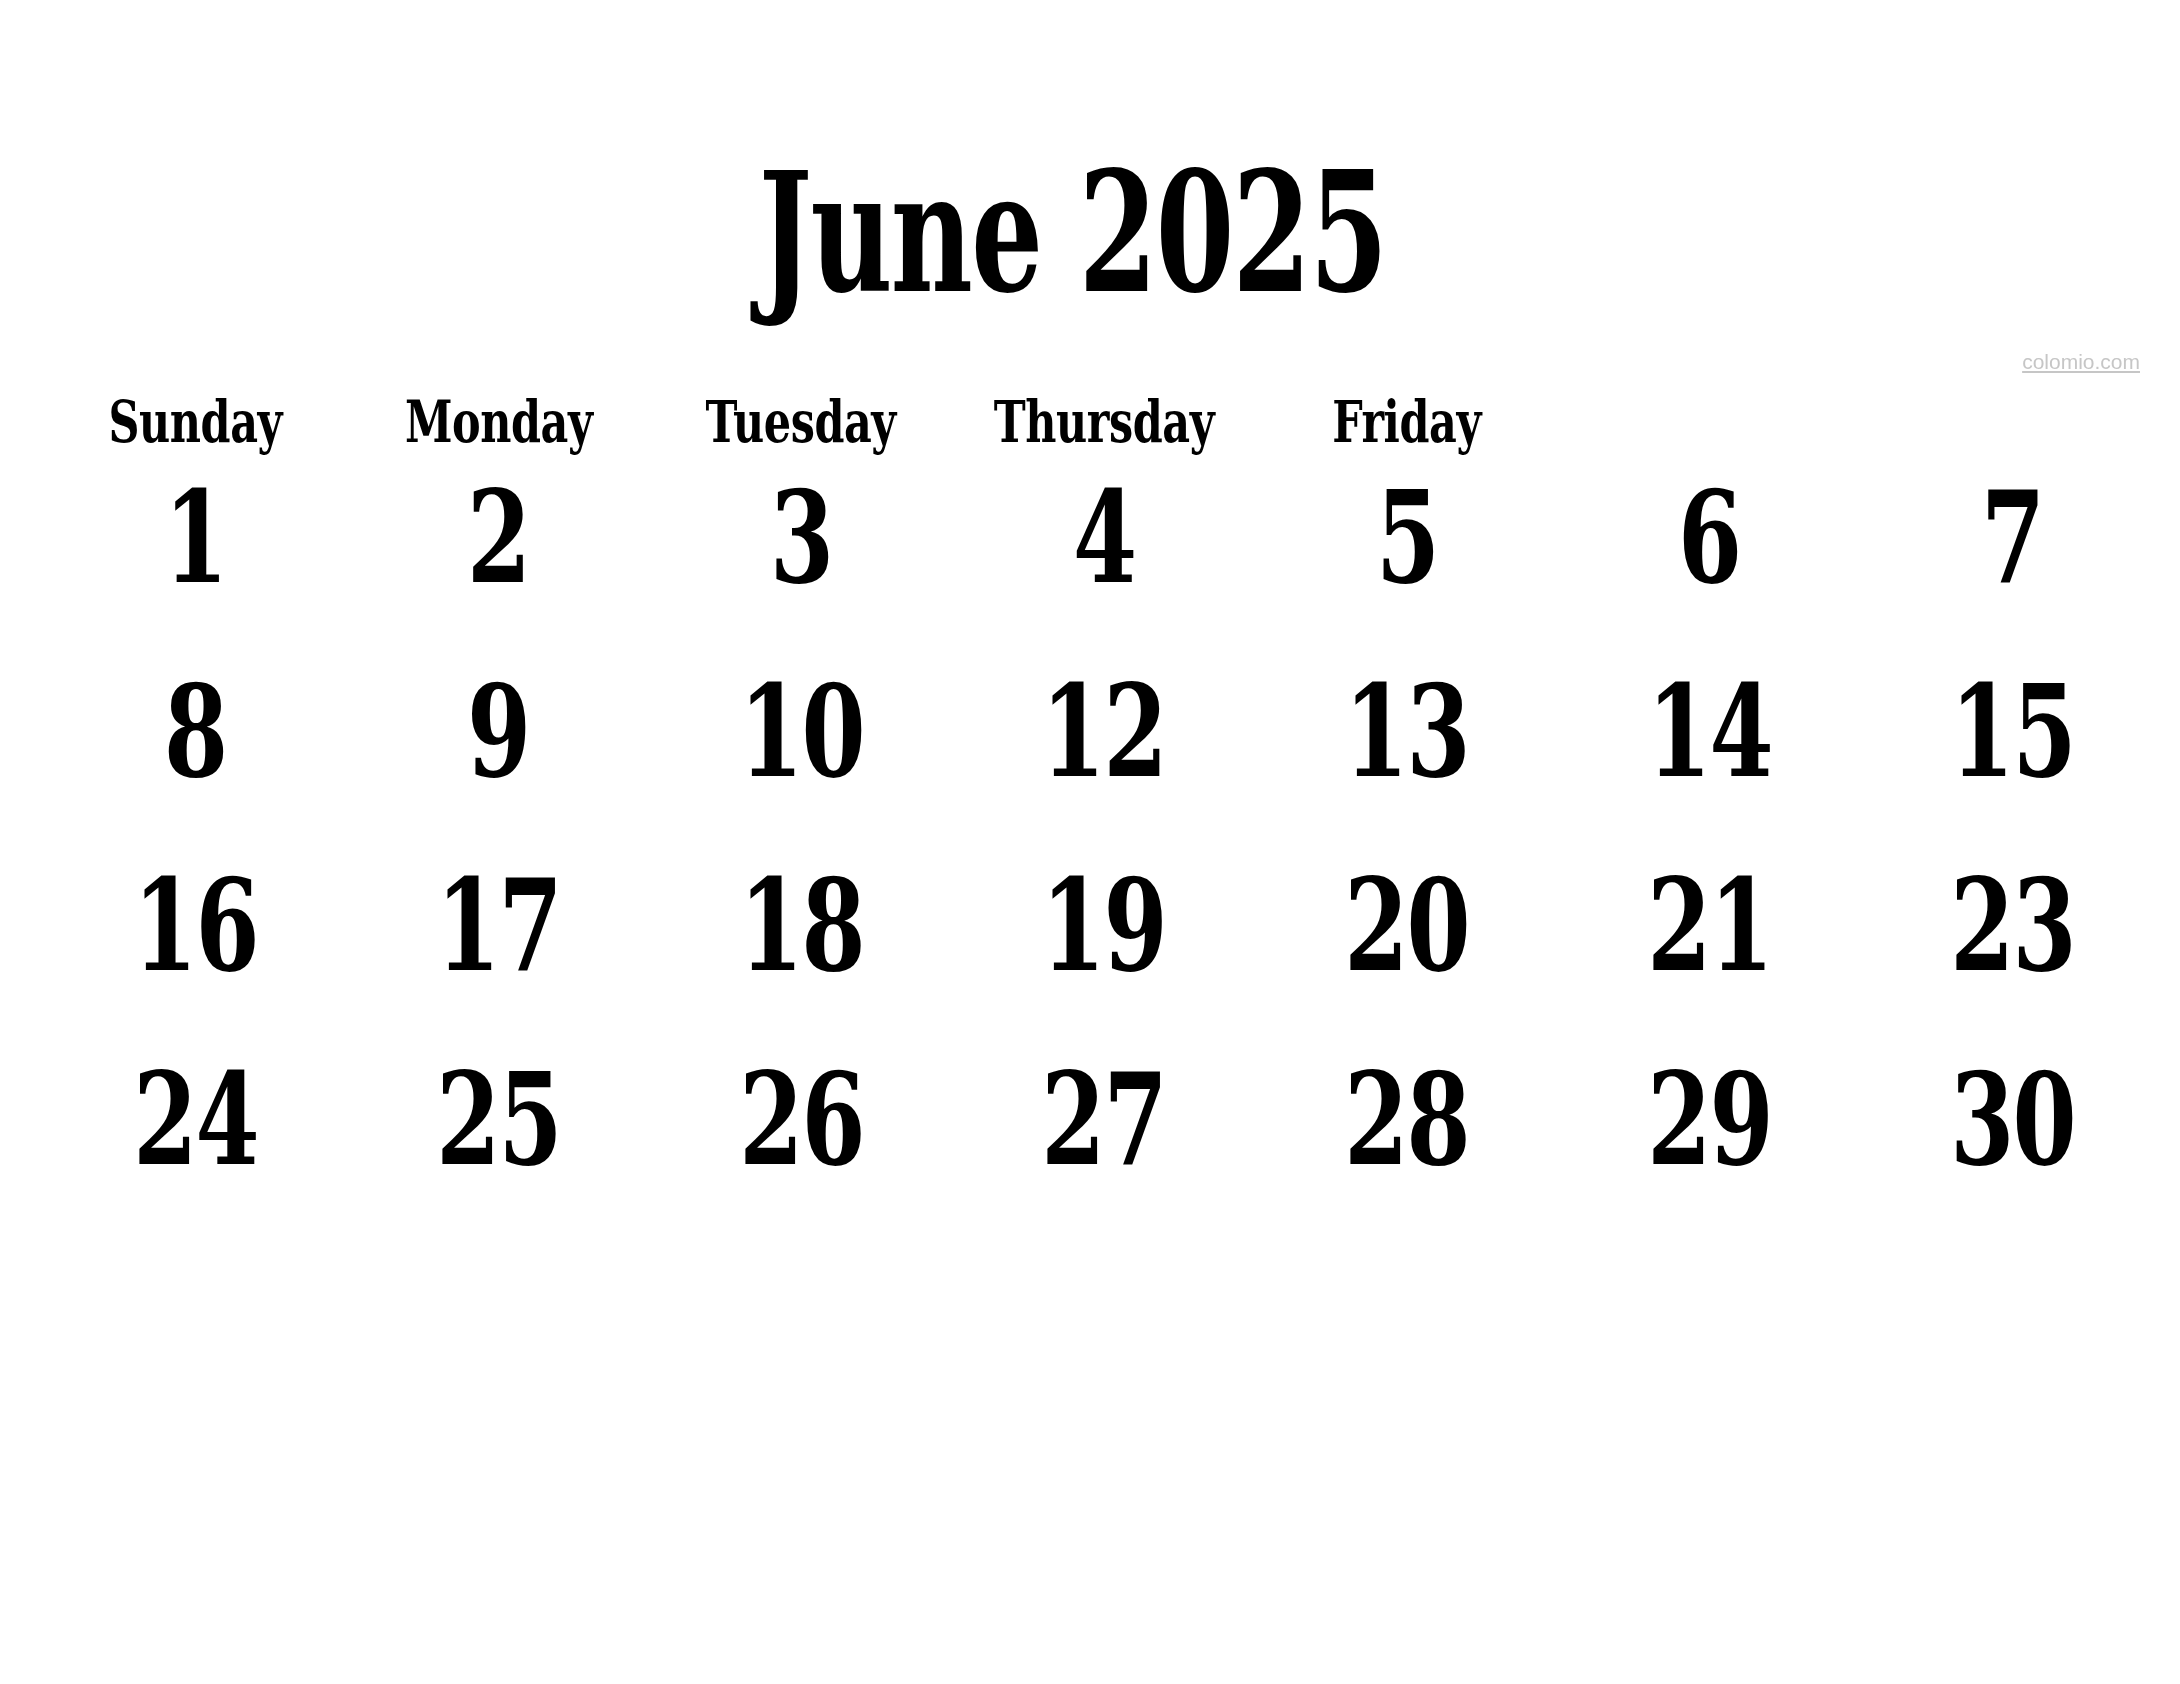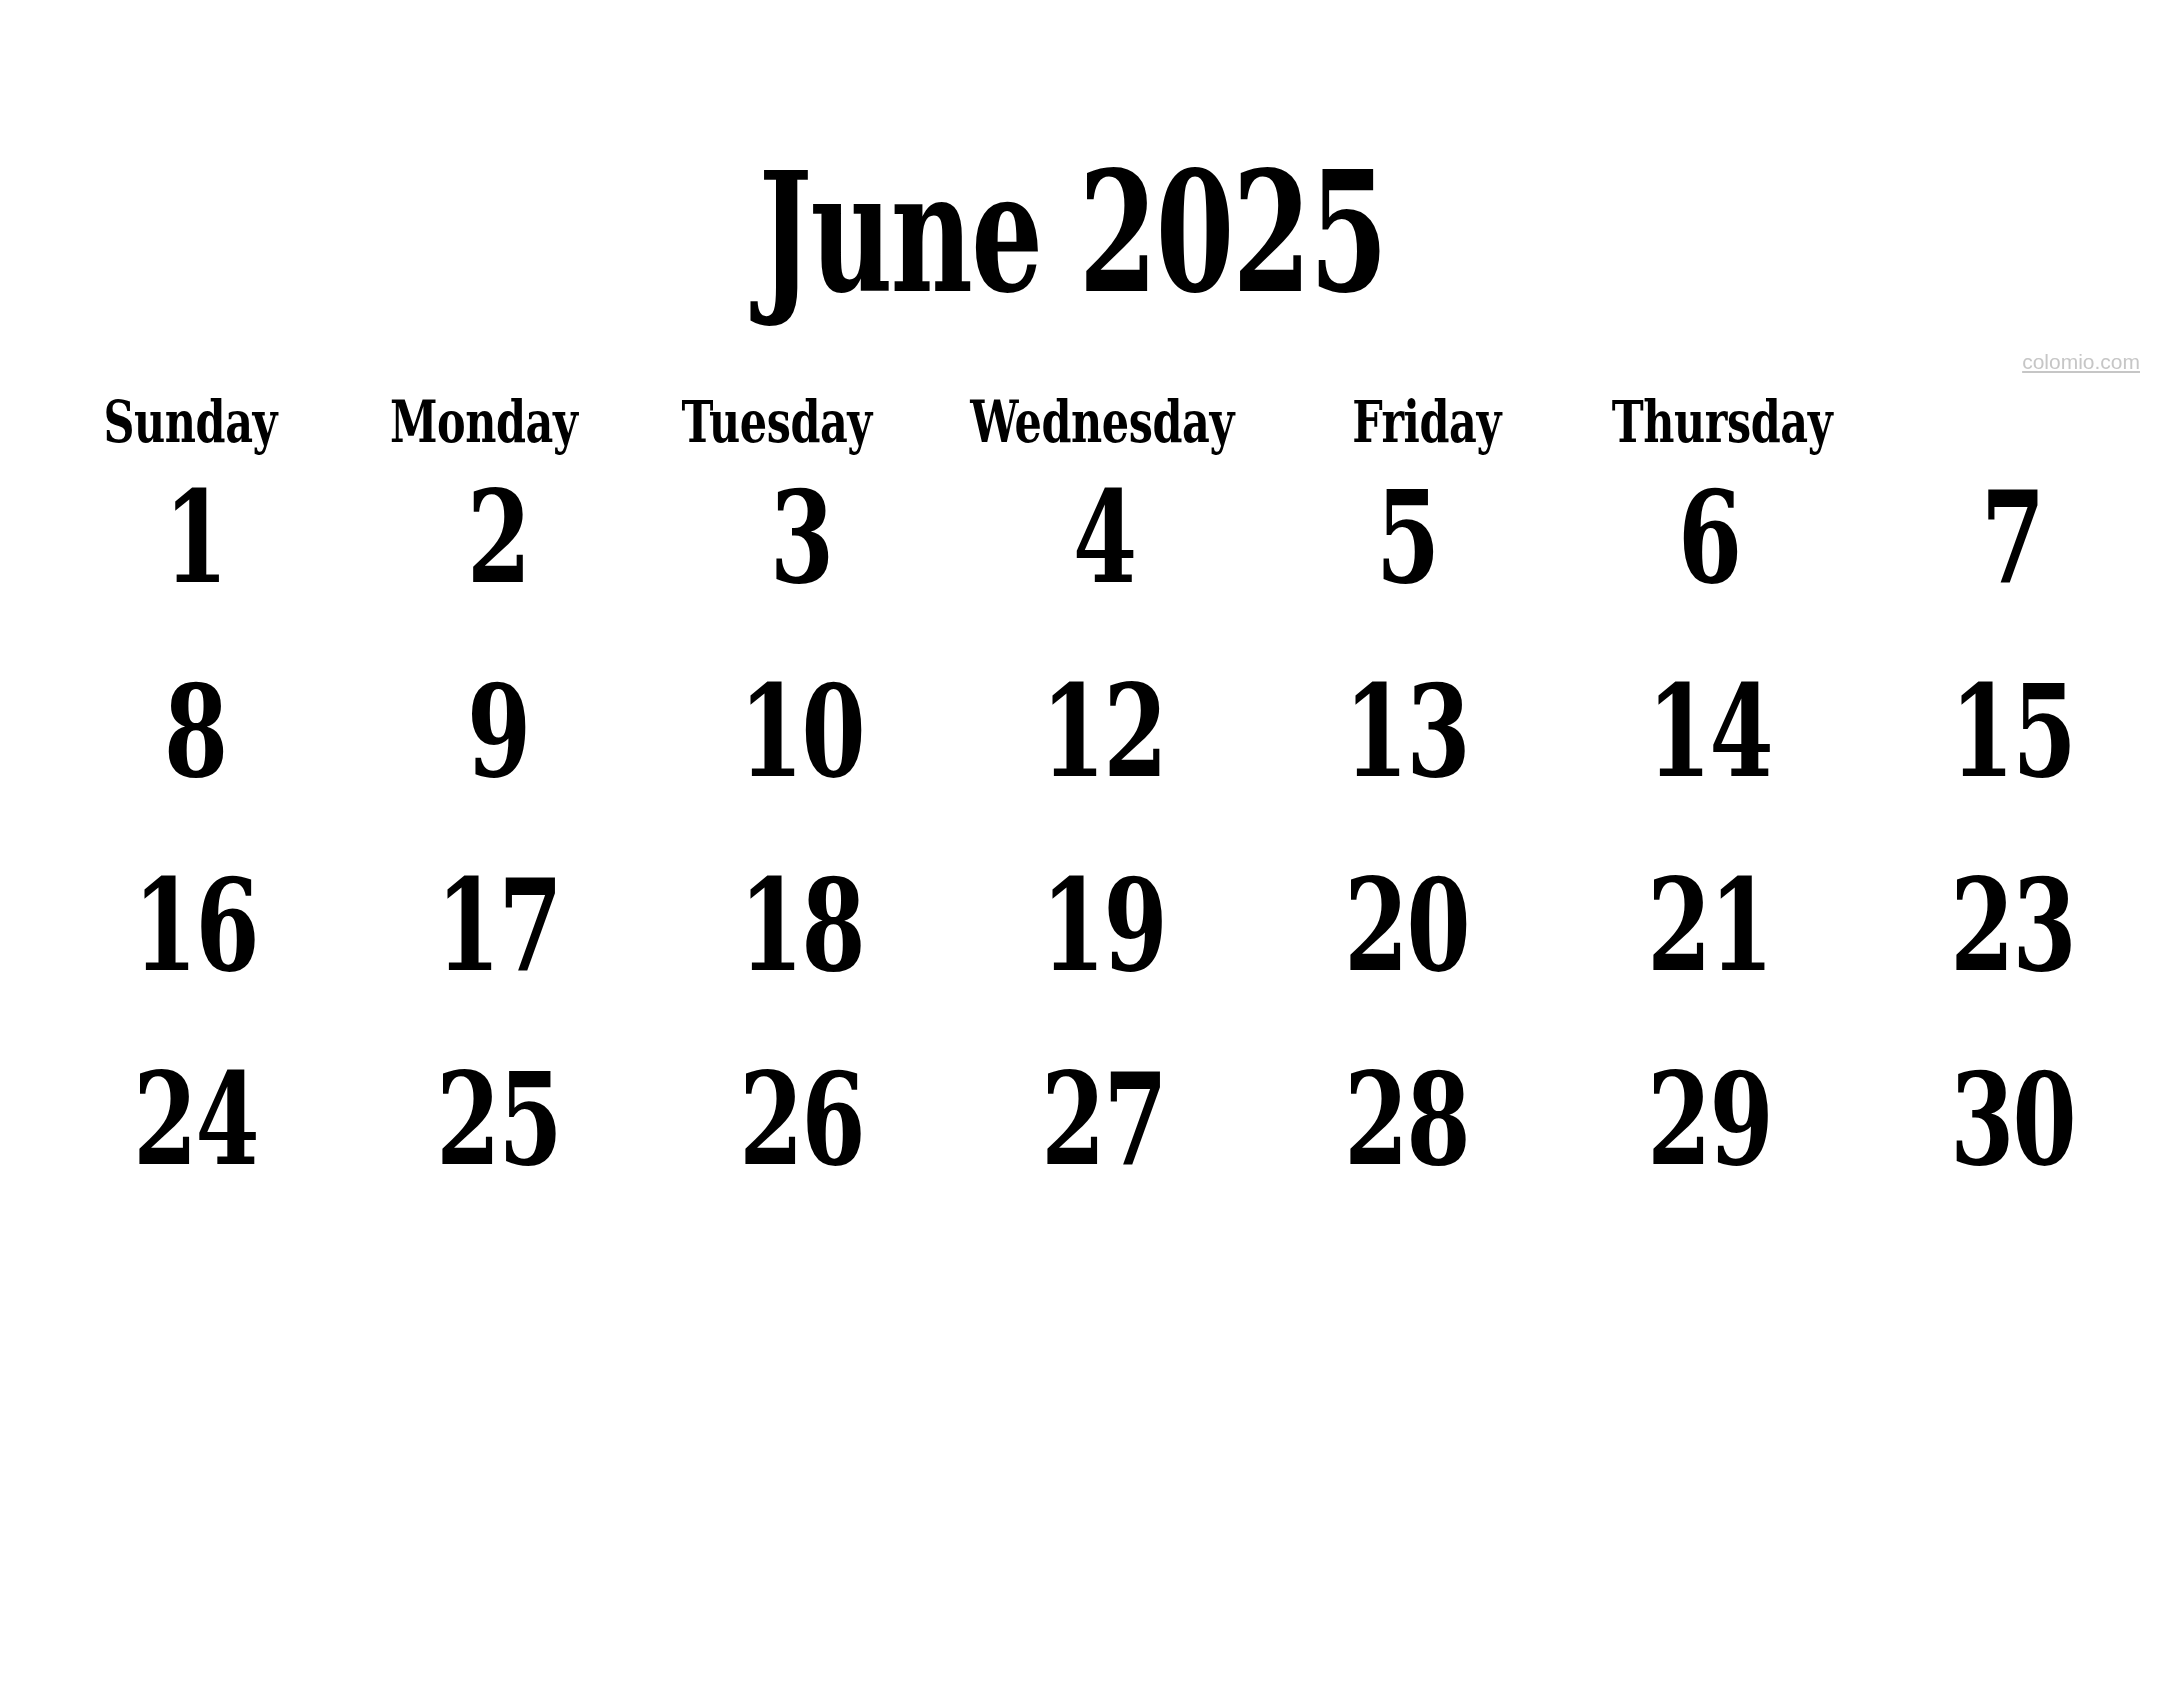--- a/index.html
+++ b/index.html
@@ -97,28 +97,25 @@
     <div class="weekday-cell">
         <span class="squeeze">Sunday</span>
       </div>
     <div class="weekday-cell">
         <span class="squeeze">Monday</span>
       </div>
     <div class="weekday-cell">
         <span class="squeeze">Tuesday</span>
       </div>
     <div class="weekday-cell">
-        <span class="squeeze">Wednesday</span>
+        <span class="squeeze">Thursday</span>
       </div>
     <div class="weekday-cell">
         <span class="squeeze">Friday</span>
       </div>
-    <div class="weekday-cell">
-        <span class="squeeze">Thursday</span>
-      </div>
   </div>
 
   <div class="dates-grid">
 
     <div class="date-cell">
         <span class="squeeze">1</span>
       </div>
     <div class="date-cell">
         <span class="squeeze">2</span>
       </div>

